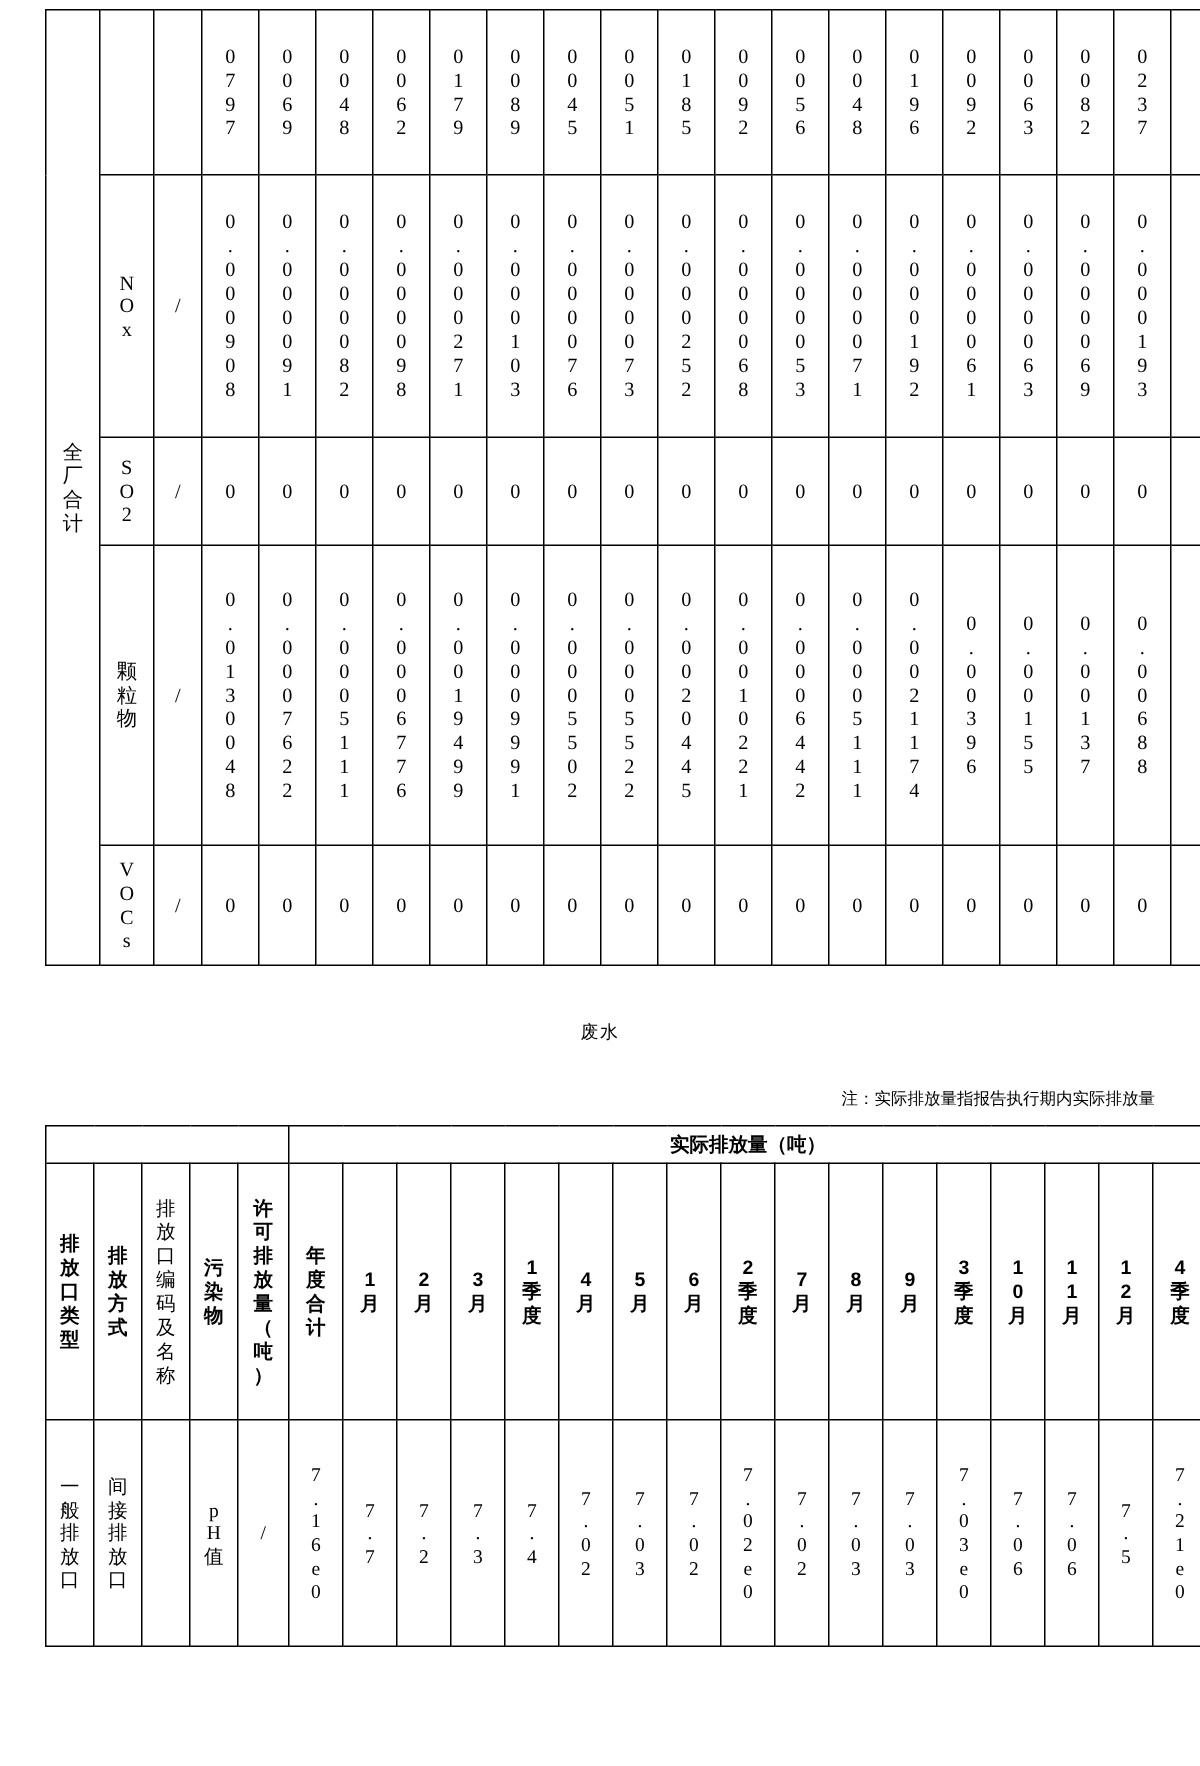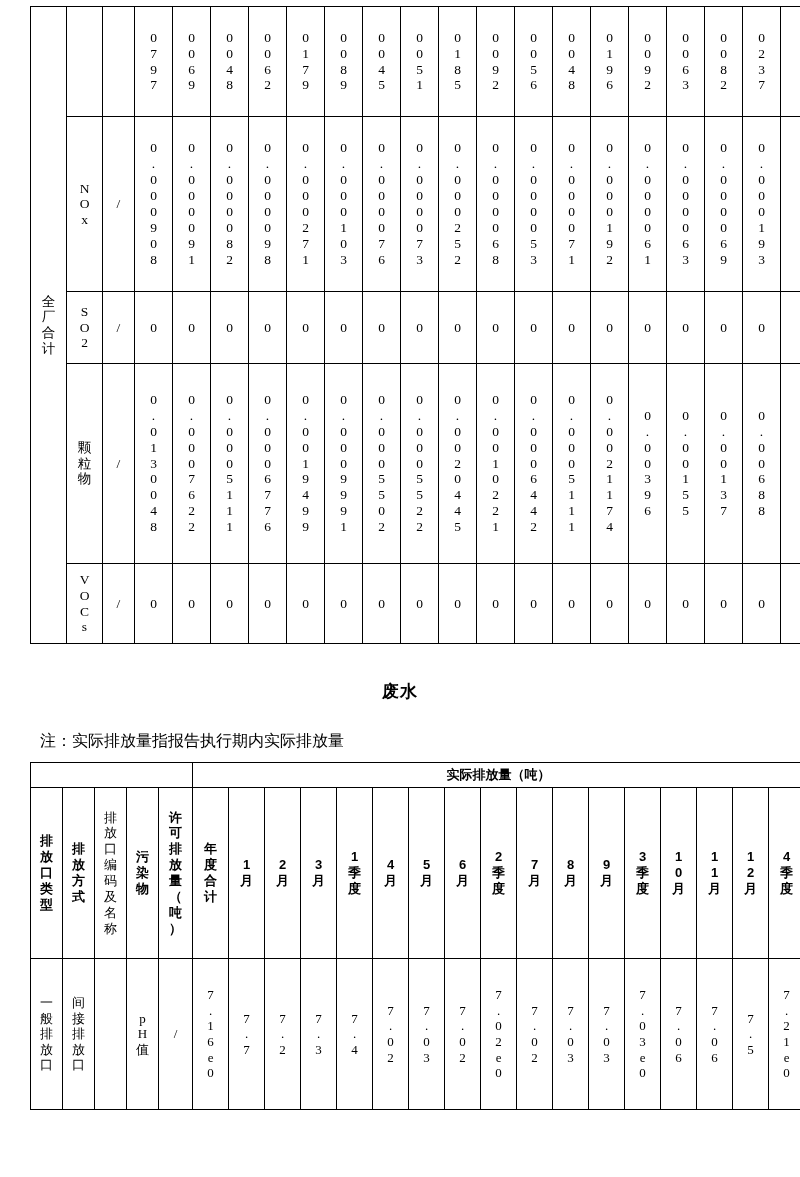--- a/index.html
+++ b/index.html
@@ -62,30 +62,30 @@
 
   .r-top   {height:110px;}
   .r-nox   {height:175px;}
   .r-so2   {height:72px;}
   .r-pm    {height:200px;}
   .r-vocs  {height:80px;}
 
   
   .section-title{
     text-align:center;
-    font-size:17px;
-    font-weight:bold;
+    font-size:12px;
+    font-weight:normal;
     margin:36px 0 0 0;
     font-family:"Liberation Sans","DejaVu Sans",sans-serif;
     letter-spacing:1px;
   }
   .note{
-    font-size:16px;
+    font-size:11px;
     margin:28px 0 10px 10px;
-    text-align:left;
+    text-align:right;
   }
 
   
   #water-table{margin-top:4px;}
   #water-table td{font-size:13px;}
   .w-c1{width:32px;}
   .w-c2{width:32px;}
   .w-c3{width:32px;}
   .w-c4{width:32px;}
   .w-c5{width:34px;}

